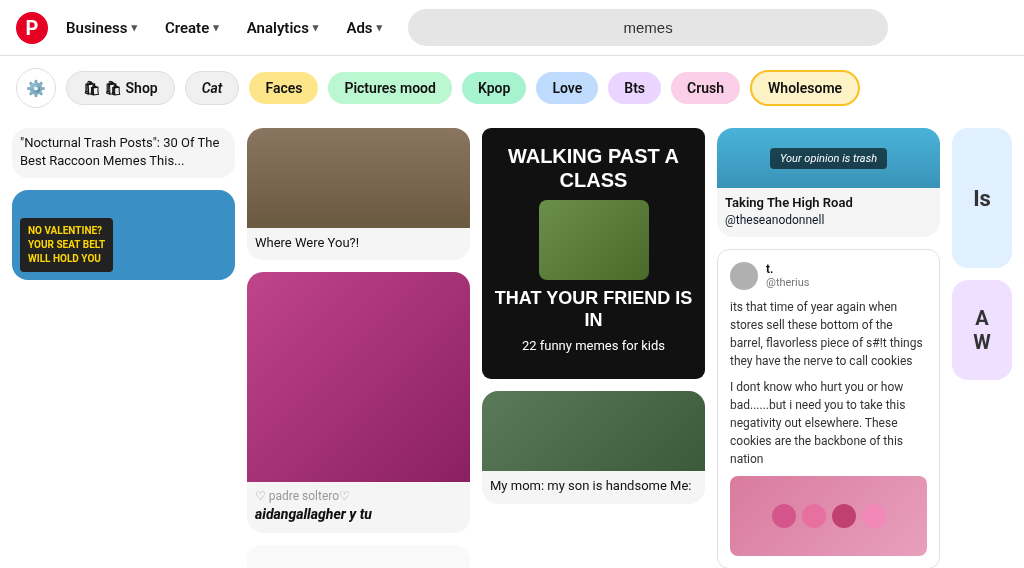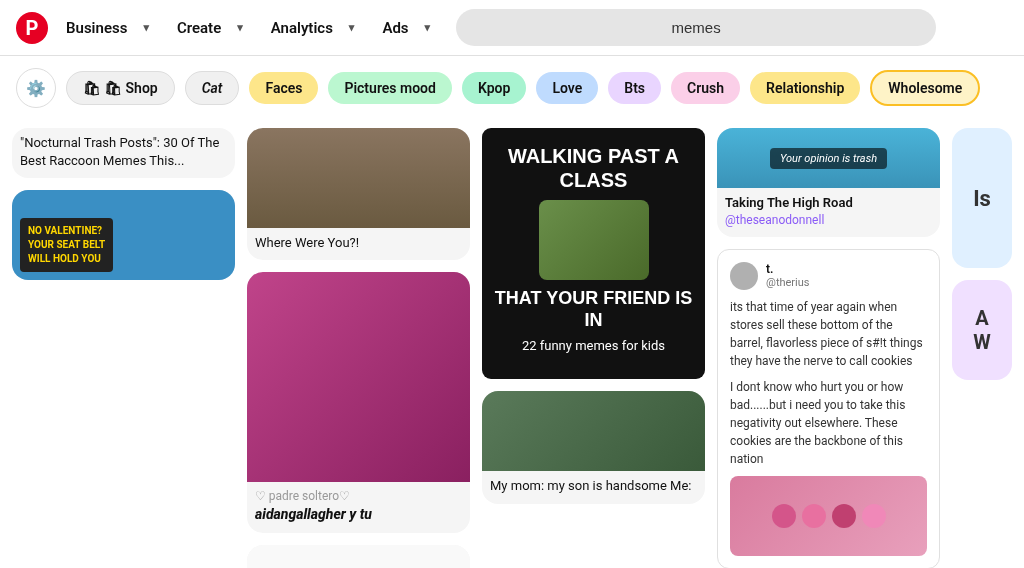--- a/index.html
+++ b/index.html
@@ -24,21 +24,21 @@
       align-items: center;
       justify-content: center;
       color: #fff;
       font-size: 20px;
       font-weight: bold;
       flex-shrink: 0;
     }
     .nav-item {
       display: flex;
       align-items: center;
-      gap: 16px;
+      gap: 4px;
       padding: 8px 10px;
       border-radius: 24px;
       cursor: pointer;
       font-size: 15px;
       font-weight: 600;
       color: #111;
       white-space: nowrap;
     }
     .nav-arrow {
       font-size: 11px;
@@ -326,21 +326,20 @@
   <div class="chip" style="background:#f0f0f0; color:#111; border:1px solid #ddd;">
     🛍 <span>🛍 Shop</span>
   </div>
   <div class="chip" style="background:#f0f0f0; color:#111; border:1px solid #ddd;font-style:italic;">Cat</div>
   <div class="chip" style="background:#fde68a; color:#111;">Faces</div>
   <div class="chip" style="background:#bbf7d0; color:#111;">Pictures mood</div>
   <div class="chip" style="background:#a7f3d0; color:#111;">Kpop</div>
   <div class="chip" style="background:#bfdbfe; color:#111;">Love</div>
   <div class="chip" style="background:#e9d5ff; color:#111;">Bts</div>
   <div class="chip" style="background:#fbcfe8; color:#111;">Crush</div>
-  <div class="chip" style="background:#fde68a; color:#111;">Relationship</div>
   <div class="chip" style="background:#fef3c7; color:#111; border:2px solid #fbbf24;">Wholesome</div>
 </div>
 
 <div class="masonry">
 
   <div class="col">
 
     <div class="card">
       <div class="card-text">"Nocturnal Trash Posts": 30 Of The Best Raccoon Memes This...</div>
     </div>
@@ -391,21 +390,21 @@
   </div>
 
   <div class="col">
 
     <div class="card">
       <div class="opinion-card">
         <div class="opinion-text">Your opinion is trash</div>
       </div>
       <div class="card-text">
         <div style="font-weight:600;font-size:13px;">Taking The High Road</div>
-        <div style="font-size:12px;color:#8b5cf6;">@theseanodonnell</div>
+        <div style="font-size:12px;color:#0f172a;">@theseanodonnell</div>
       </div>
     </div>
 
     <div class="post-card">
       <div class="post-header">
         <div class="avatar-small" style="background:#b0b0b0;"></div>
         <div>
           <div class="post-user">t.</div>
           <div class="post-handle">@therius</div>
         </div>

